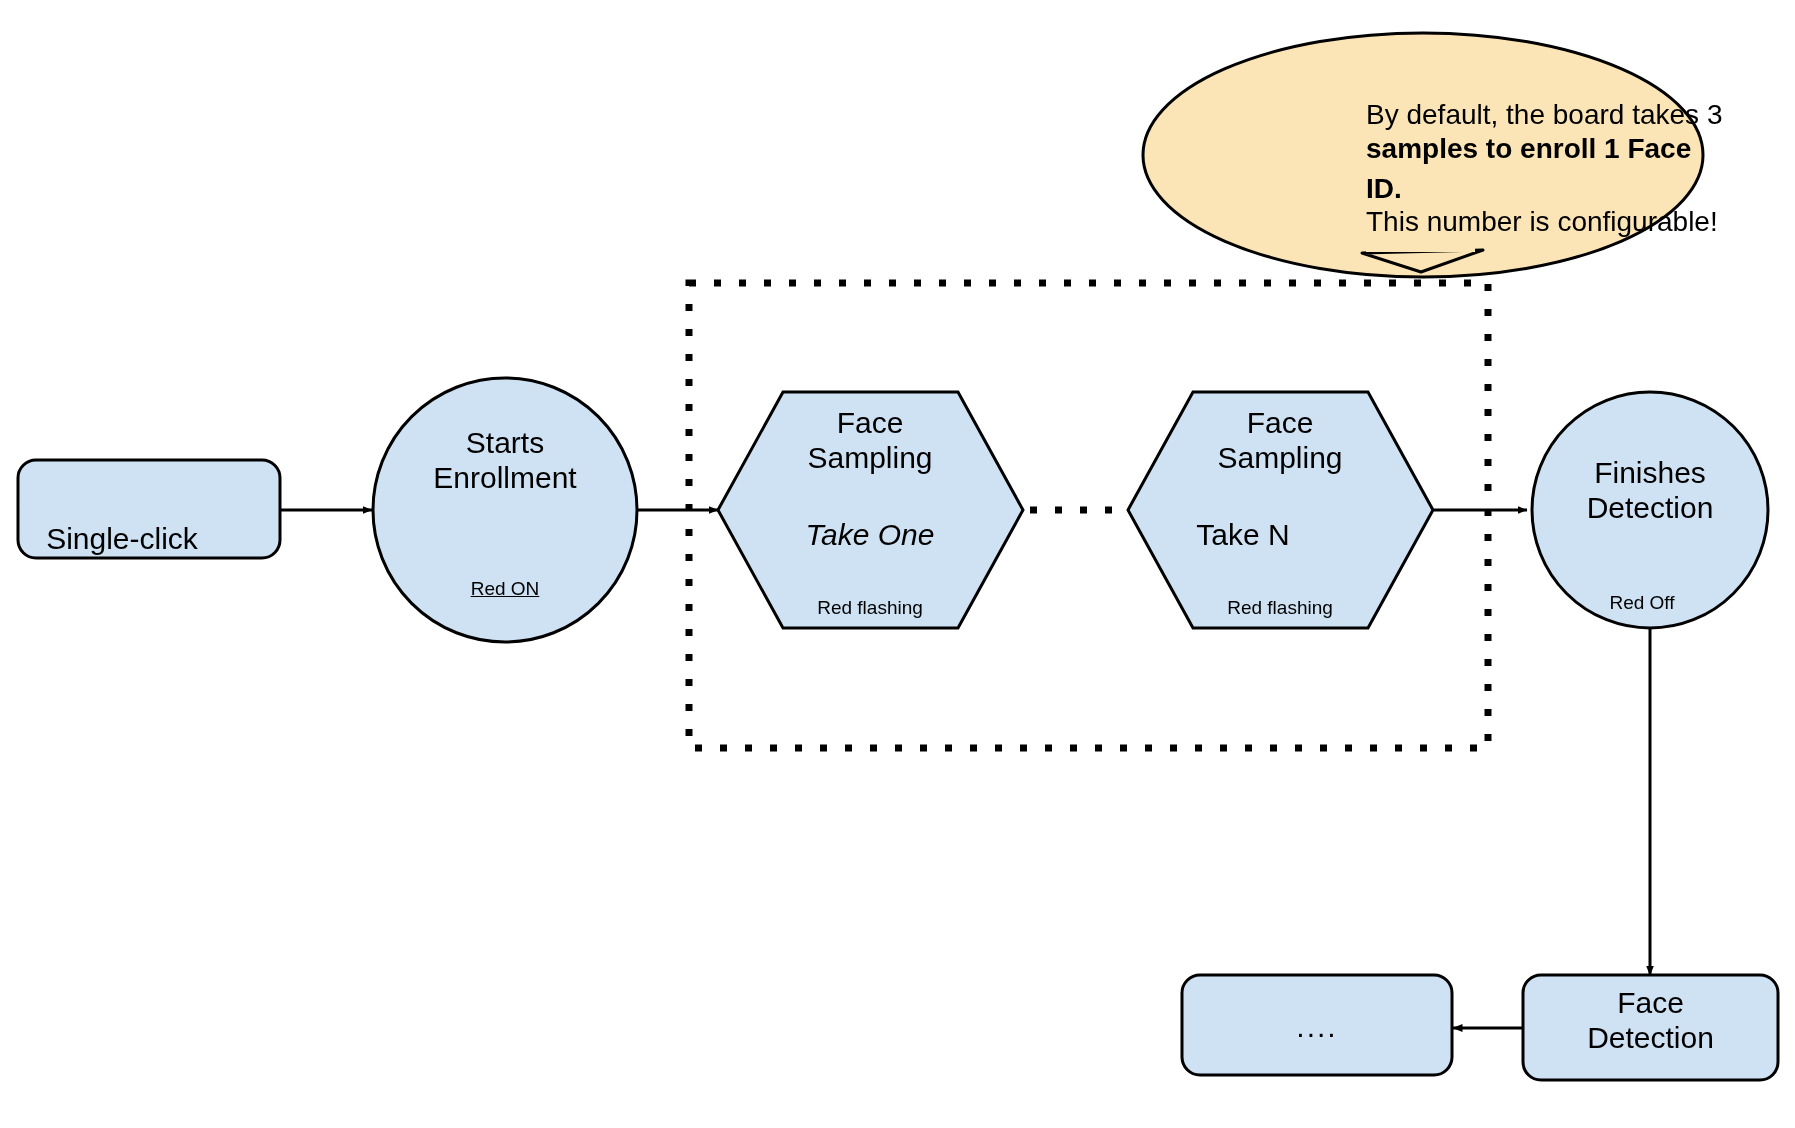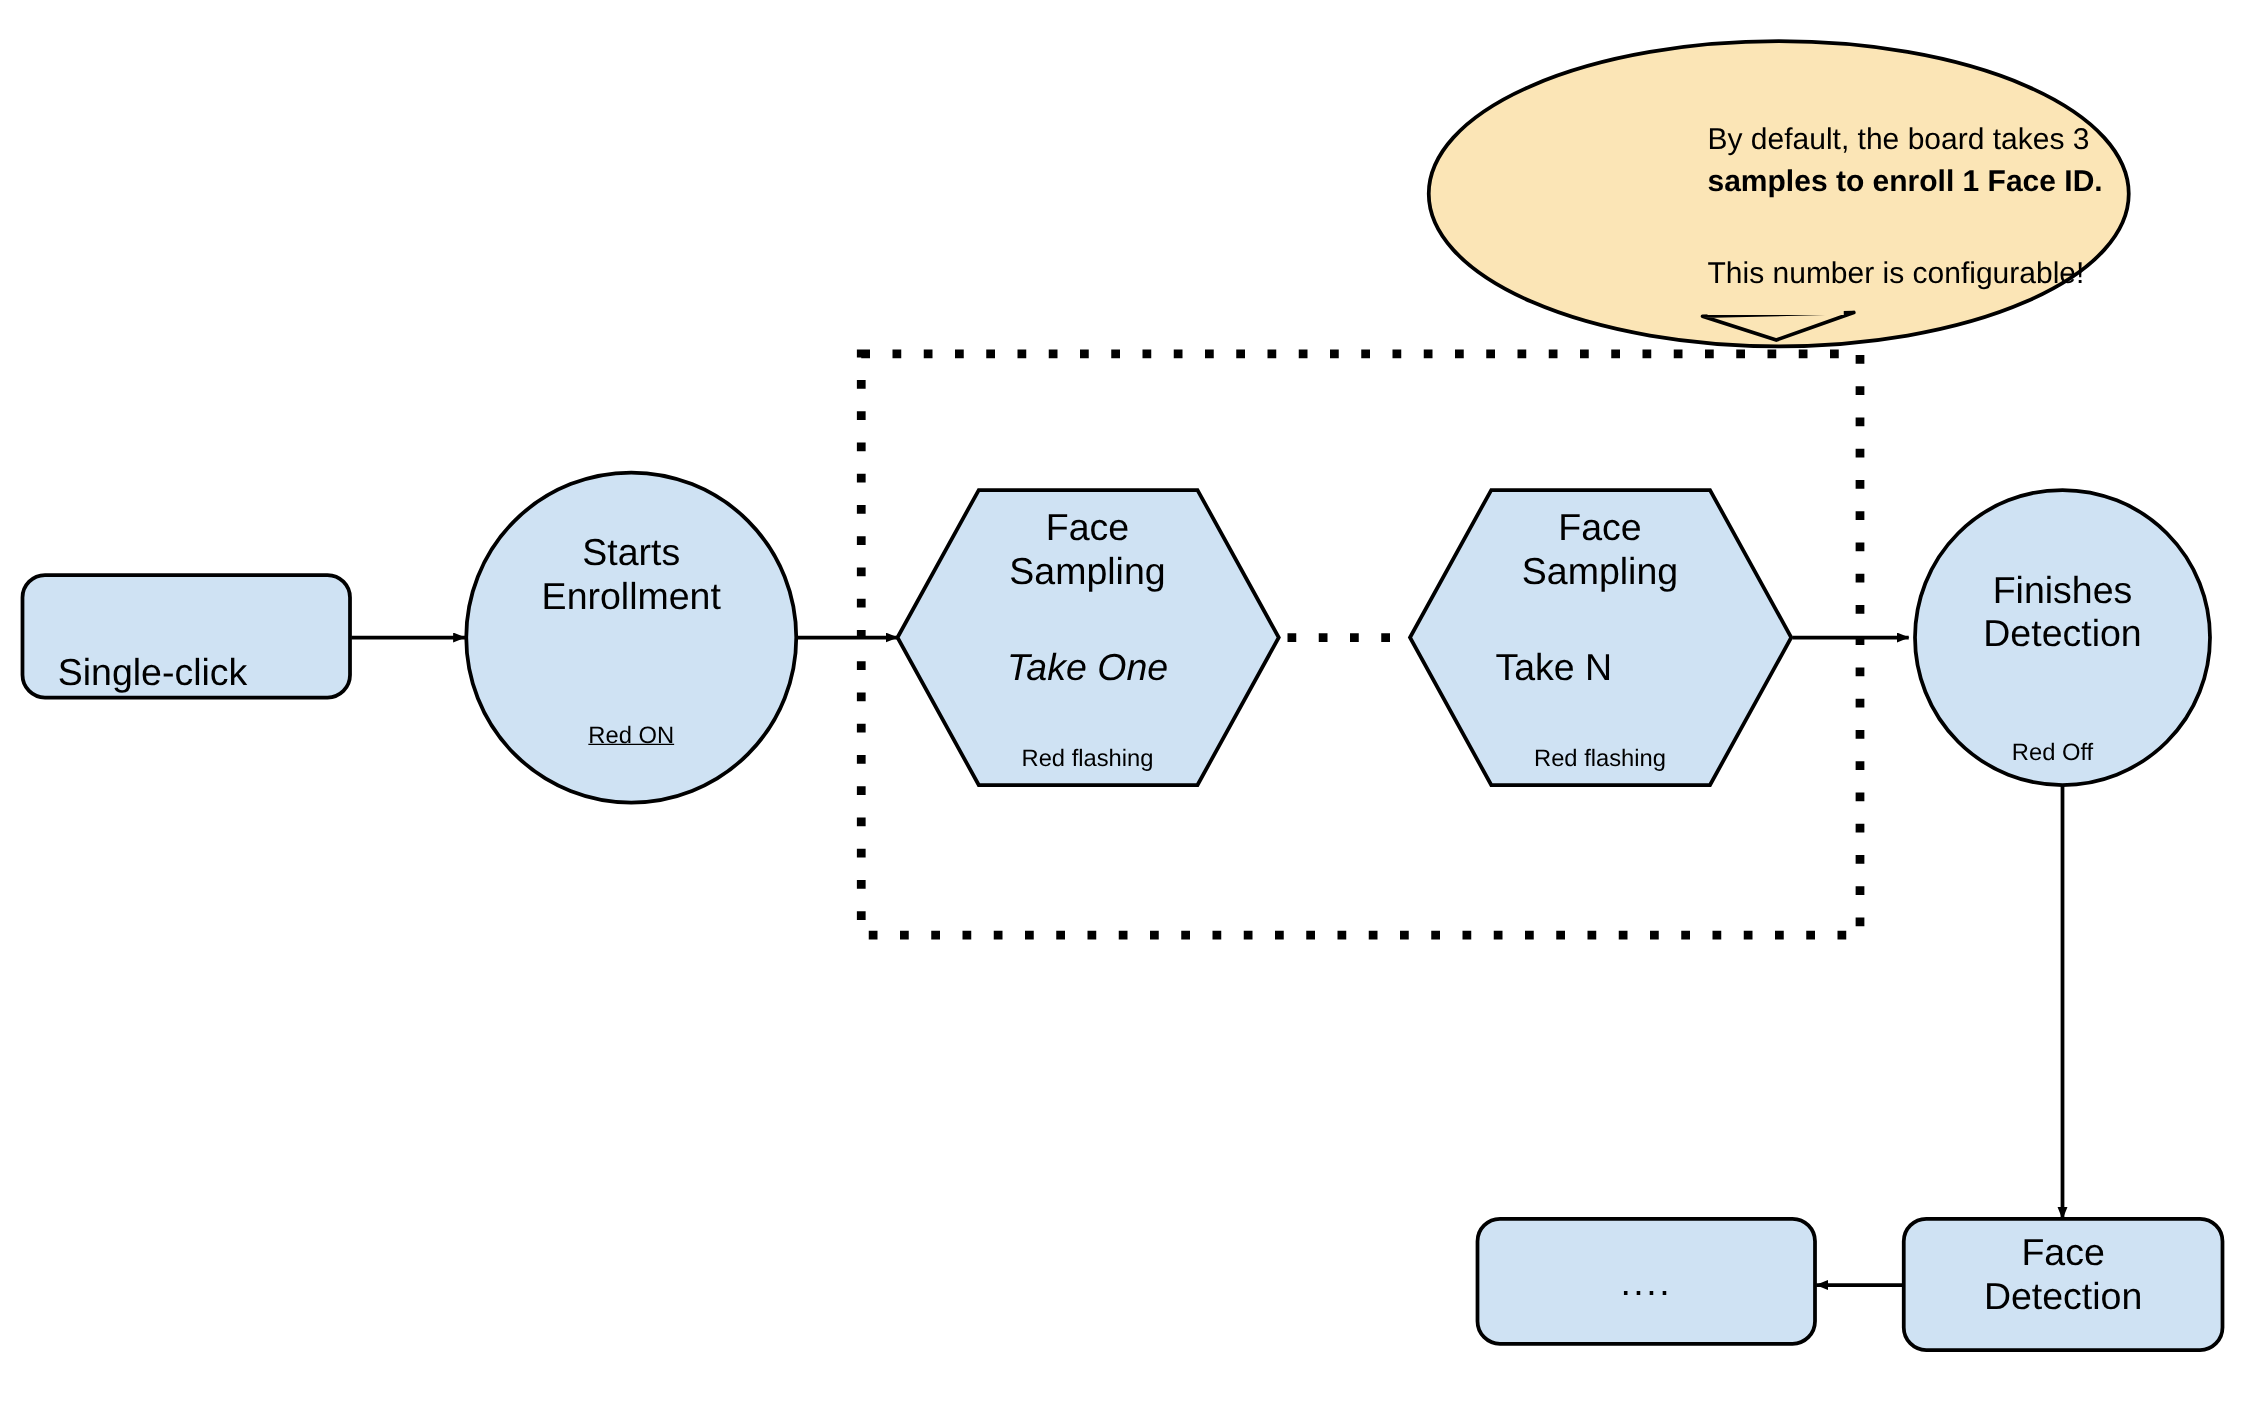--- a/index.html
+++ b/index.html
@@ -28,21 +28,21 @@
     color: #000000;
     line-height: 1.18;
     white-space: pre-line;
     pointer-events: none;
   }
   .t-main   { font-size: 30px; }
   .t-small  { font-size: 19px; }
   .t-dots   { font-size: 30px; letter-spacing: 2px; }
   .callout-text {
     position: absolute;
-    font-size: 24px;
+    font-size: 28px;
     line-height: 1.42;
     color: #000000;
     text-align: left;
     white-space: pre-line;
   }
 </style>
 </head>
 <body>
 
 <svg id="canvas" viewBox="0 0 1795 1128" xmlns="http://www.w3.org/2000/svg">

